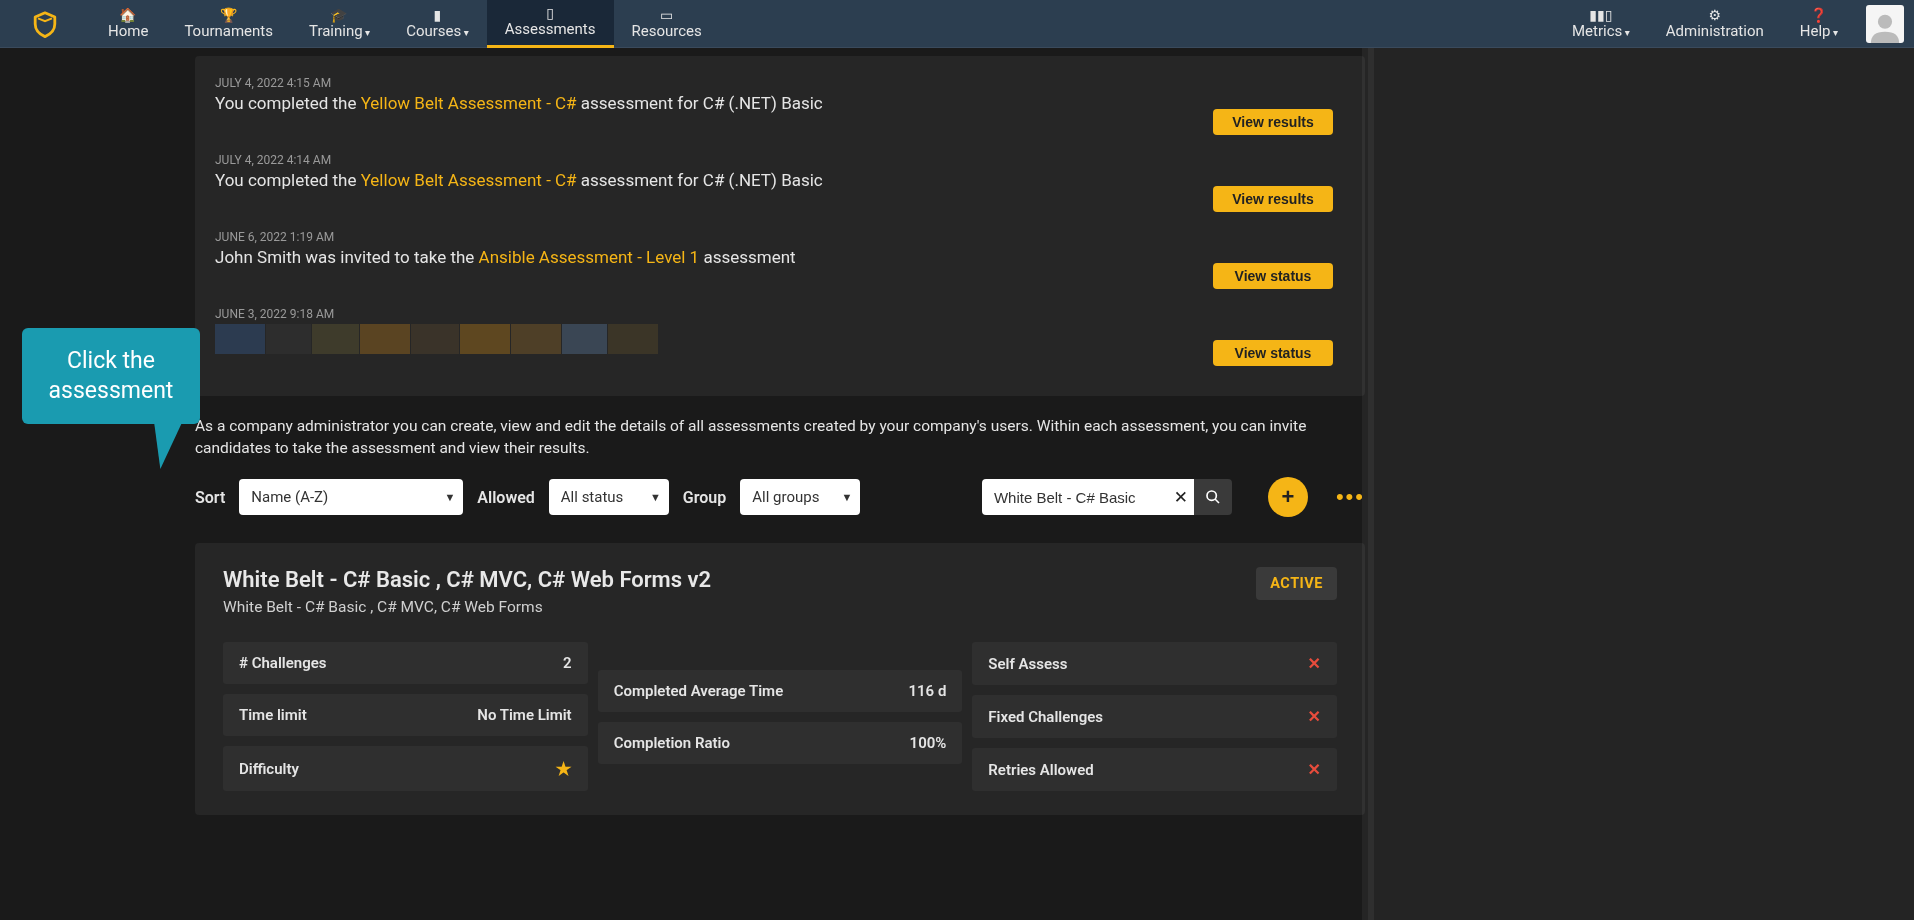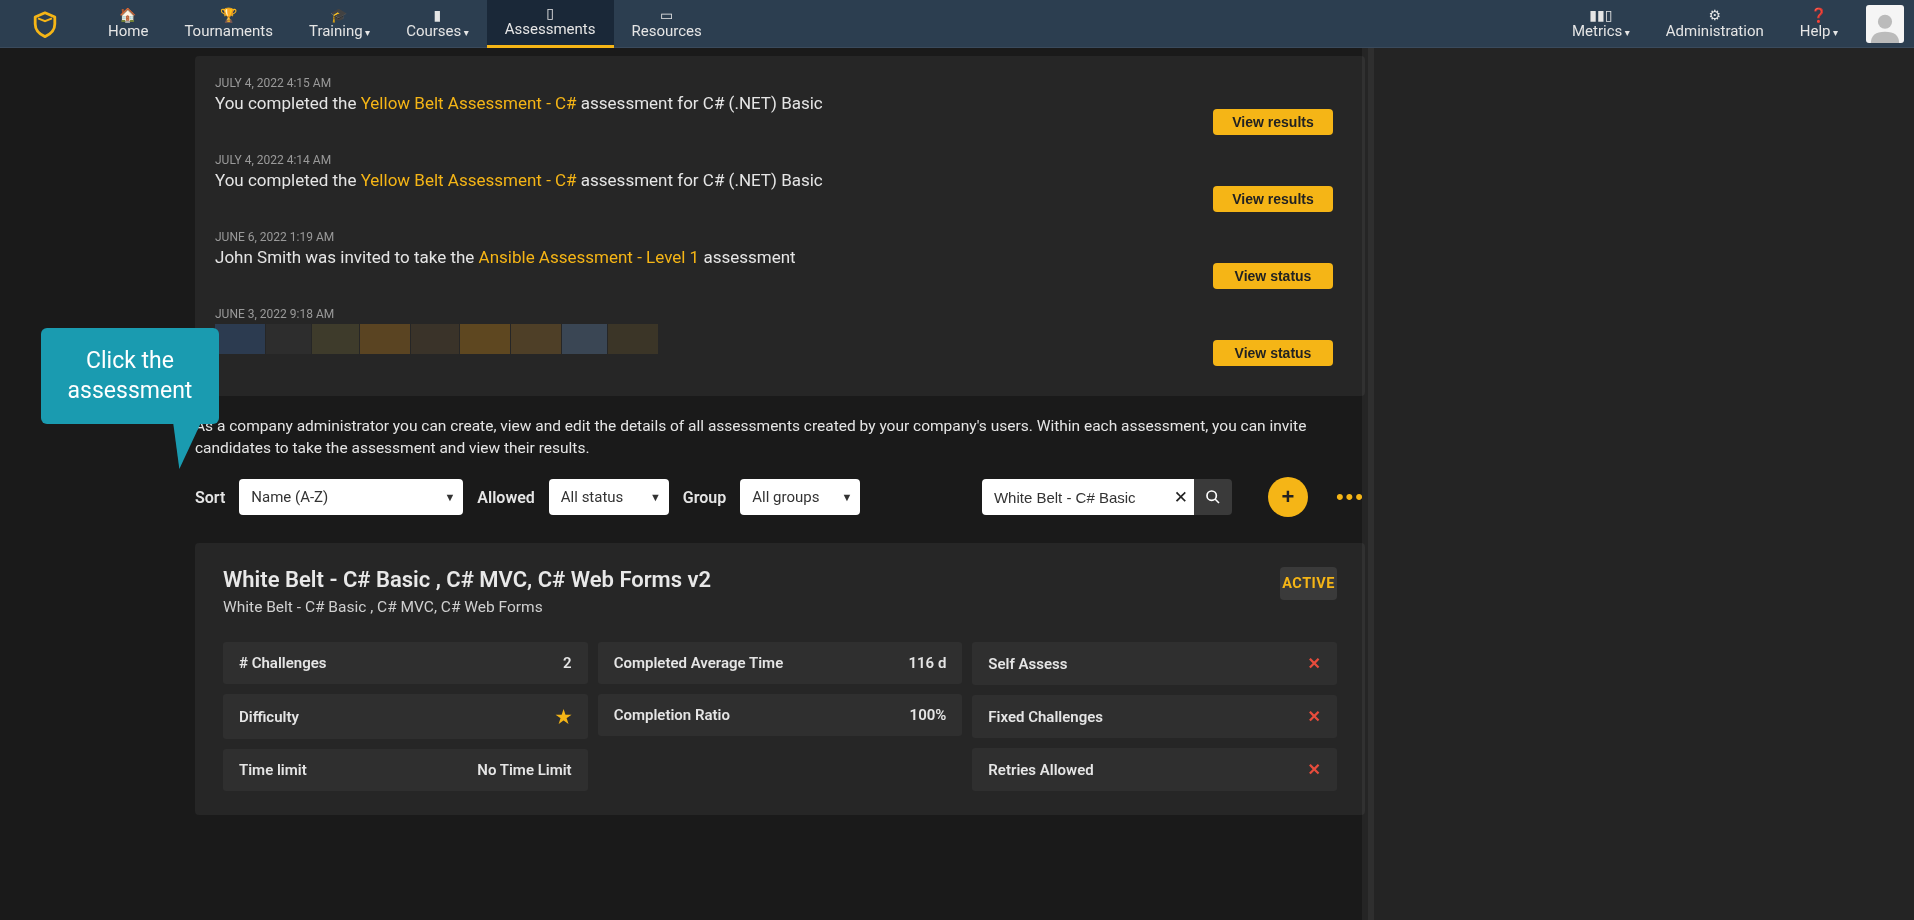--- a/index.html
+++ b/index.html
@@ -54,21 +54,21 @@
       width: 38px; height: 38px; background: #f5f5f5;
       margin: 0 10px; border-radius: 3px;
       display: flex; align-items: flex-end; justify-content: center;
       overflow: hidden;
     }
     .avatar svg { width: 34px; height: 34px; }
 
     
     .callout {
       position: absolute;
-      left: 41px;
+      left: 22px;
       top: 328px;
       background: #1a9bb0;
       color: #fff;
       padding: 18px 20px;
       border-radius: 6px;
       font-size: 23px;
       line-height: 1.3;
       width: 178px;
       text-align: center;
       z-index: 100;
@@ -227,29 +227,30 @@
     }
     .card-header { display: flex; }
     .card-header-main { flex: 1; }
     .card-title { font-size: 22px; font-weight: 600; color: #e8e8e8; margin-bottom: 6px; }
     .card-subtitle { font-size: 15.5px; color: #d0d0d0; }
     .status-badge {
       background: #3a3a3a;
       color: #f5b516;
       font-weight: 700;
       font-size: 14.5px;
-      padding: 8px 2px;
+      padding: 8px 14px;
       border-radius: 4px;
       height: fit-content;
       letter-spacing: 0.5px;
     }
     .stat-grid {
       display: flex;
       gap: 10px;
       margin-top: 26px;
+      align-items: center;
     }
     .stat-col { flex: 1; display: flex; flex-direction: column; gap: 10px; }
     .stat-row {
       background: #2f2f2f;
       border-radius: 3px;
       padding: 12px 16px;
       display: flex;
       align-items: center;
       min-height: 42px;
     }
@@ -431,27 +432,27 @@
       <div class="status-badge">ACTIVE</div>
     </div>
 
     <div class="stat-grid">
       <div class="stat-col">
         <div class="stat-row">
           <span class="stat-label">#   Challenges</span>
           <span class="stat-value">2</span>
         </div>
         <div class="stat-row">
+          <span class="stat-label">Time limit</span>
+          <span class="stat-value">No Time Limit</span>
+        </div>
+        <div class="stat-row">
           <span class="stat-label">Difficulty</span>
           <span class="stat-value star">★</span>
         </div>
-        <div class="stat-row">
-          <span class="stat-label">Time limit</span>
-          <span class="stat-value">No Time Limit</span>
-        </div>
       </div>
       <div class="stat-col">
         <div class="stat-row">
           <span class="stat-label">Completed Average Time</span>
           <span class="stat-value">116 d</span>
         </div>
         <div class="stat-row">
           <span class="stat-label">Completion Ratio</span>
           <span class="stat-value">100%</span>
         </div>

